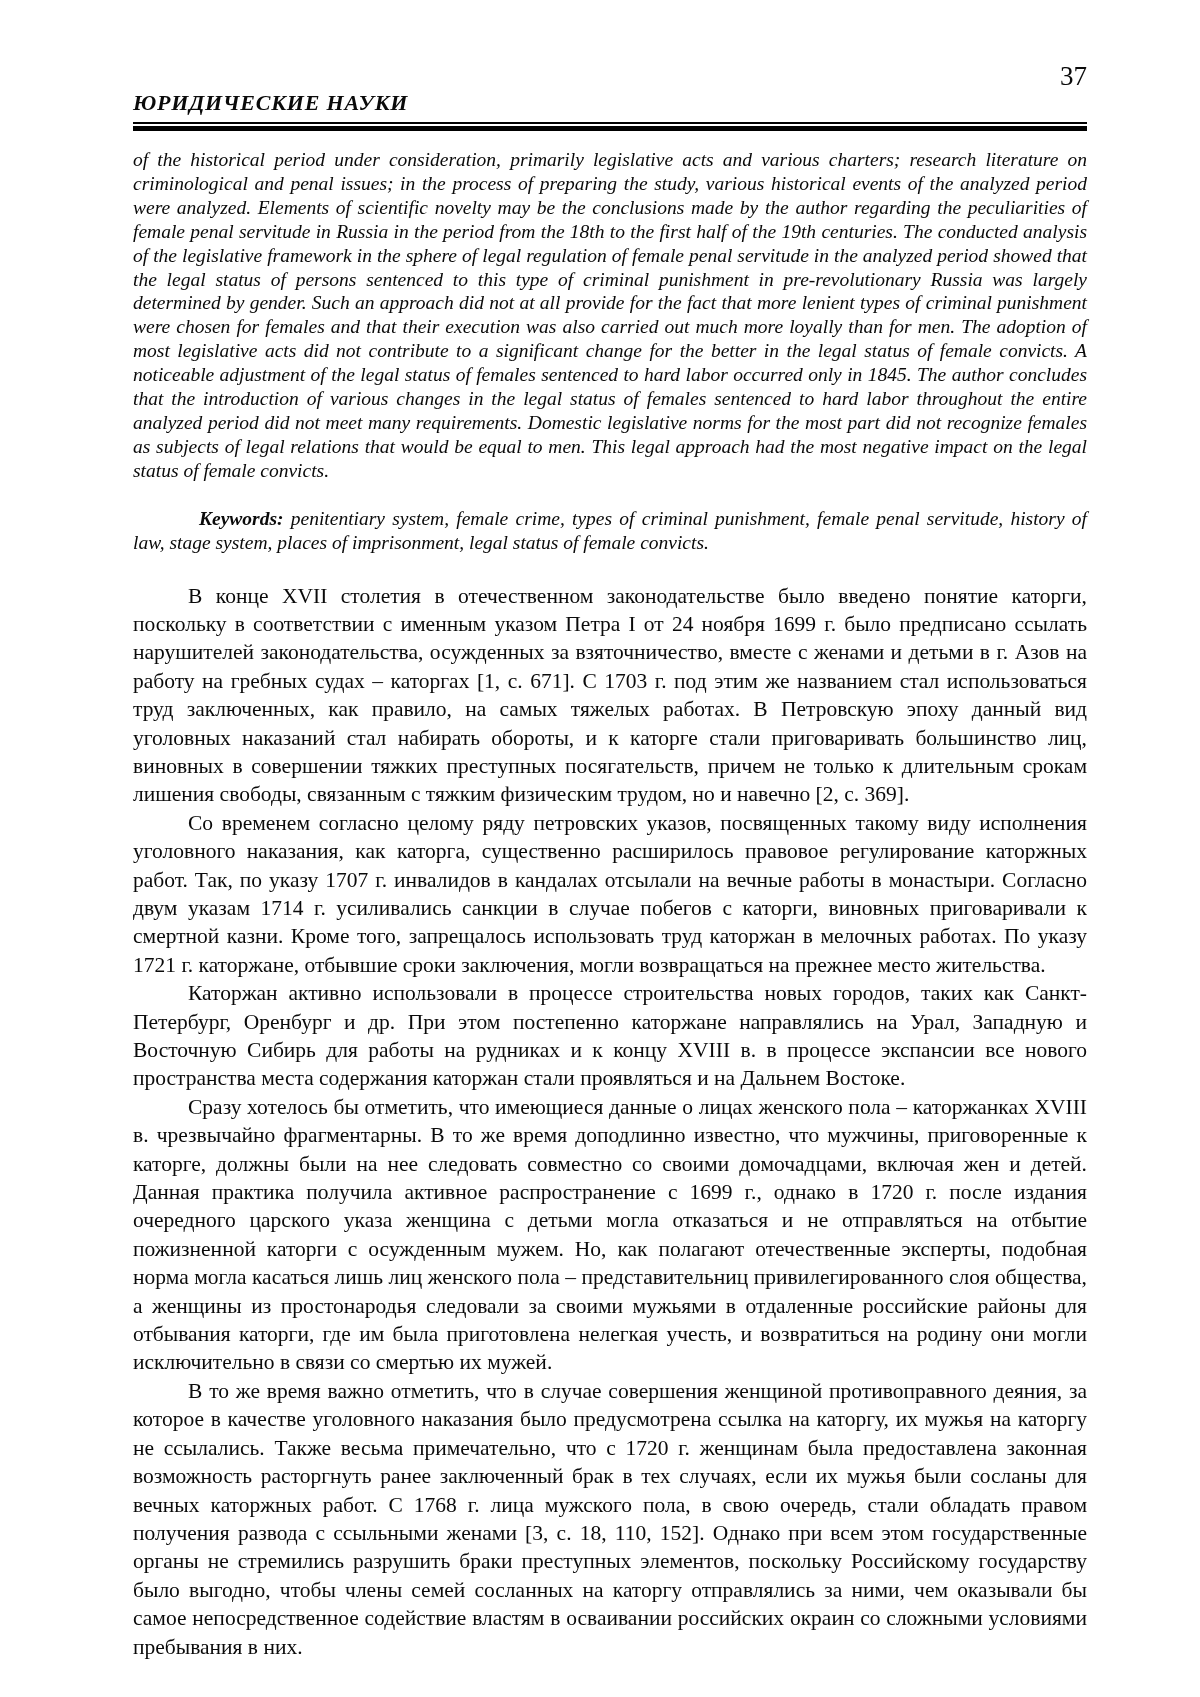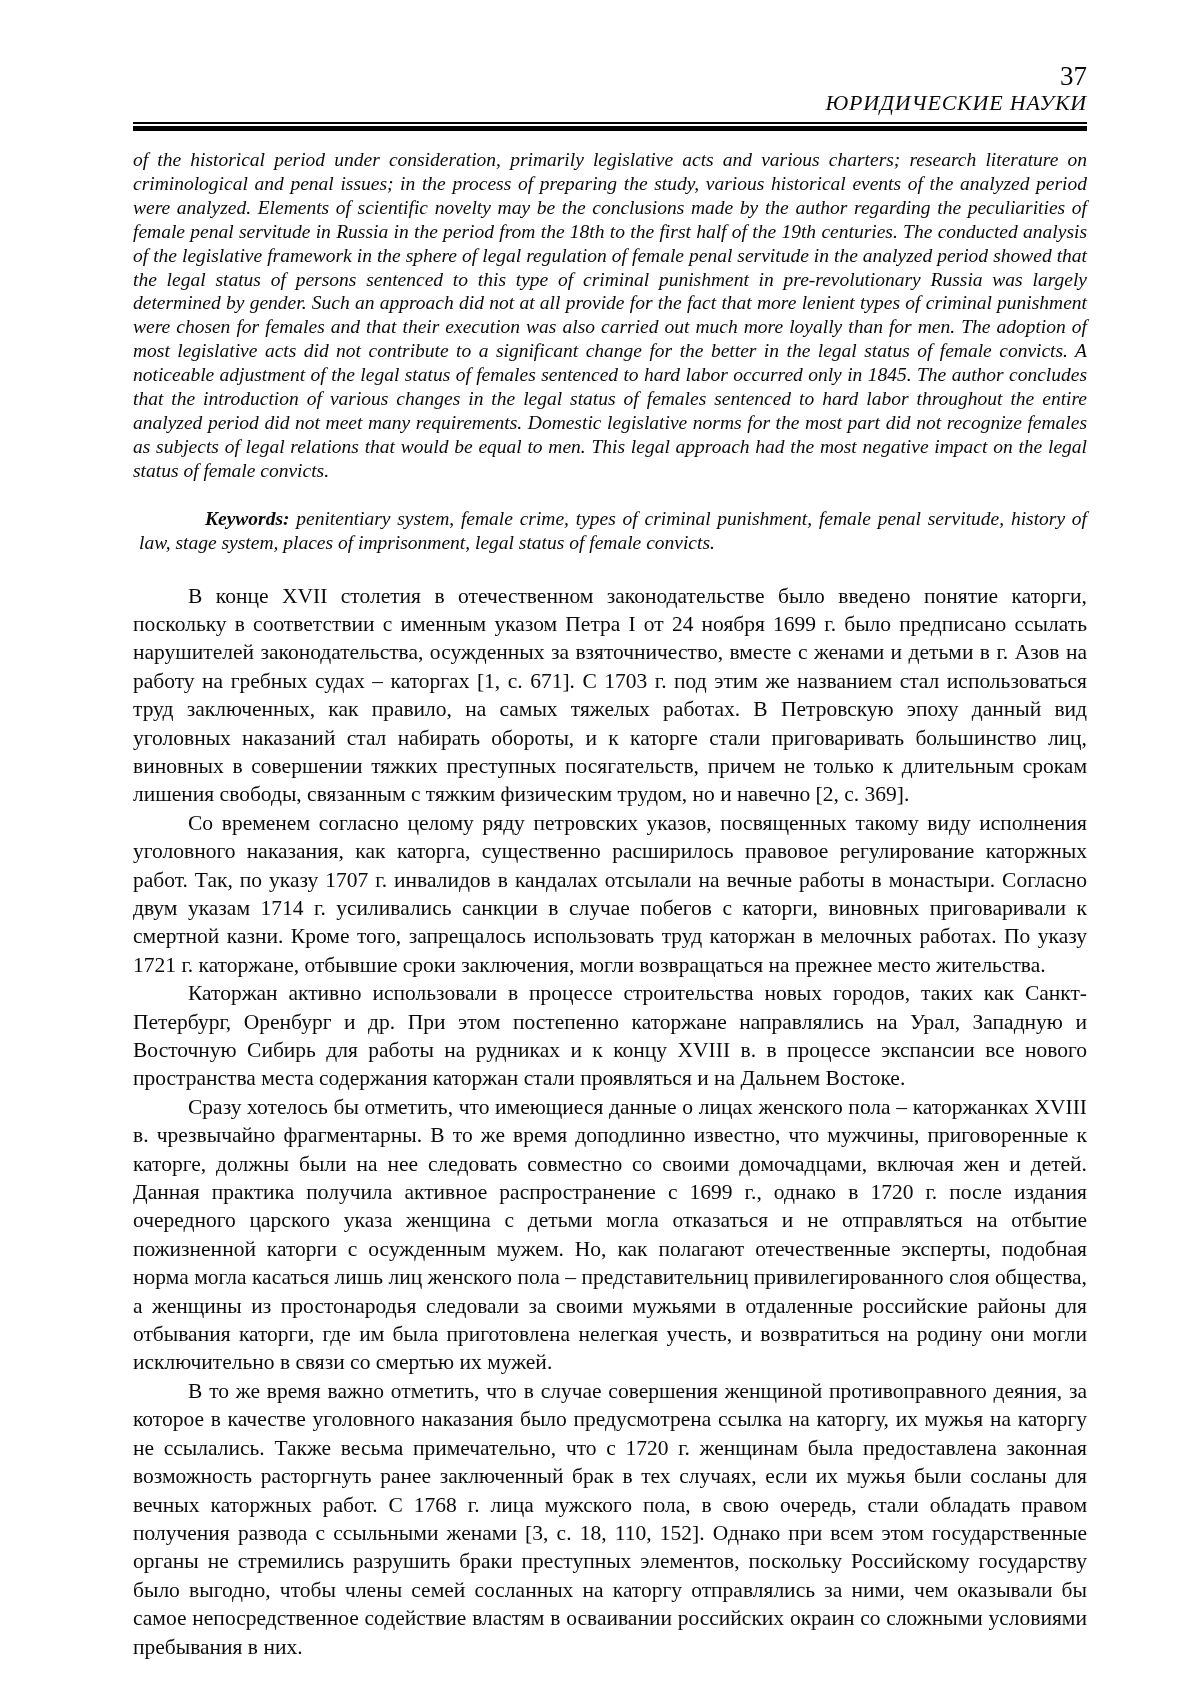--- a/index.html
+++ b/index.html
@@ -16,42 +16,42 @@
     padding: 62px 113px 40px 133px;
     overflow: hidden;
     background: #ffffff;
   }
   .page-number {
     text-align: right;
     font-size: 27px;
     line-height: 28px;
   }
   .running-header {
-    text-align: right;
-    font-weight: normal;
+    text-align: left;
+    font-weight: bold;
     font-style: italic;
     font-size: 22px;
     line-height: 24px;
     margin-top: 1px;
     letter-spacing: 0.8px;
   }
   .header-rule { margin-top: 7px; }
   .header-rule .rule-thin  { height: 2px; background: #000; }
   .header-rule .rule-gap   { height: 2px; background: transparent; }
   .header-rule .rule-thick { height: 5px; background: #000; }
 
   .abstract {
     margin: 17px 0 16px 0;
     font-style: italic;
     font-size: 19.5px;
     line-height: 23.9px;
     text-align: justify;
   }
   .keywords {
-    margin: 24px 0 0 6px;
+    margin: 24px 0 0 0;
     font-style: italic;
     font-size: 19.5px;
     line-height: 23.9px;
     text-align: justify;
     text-indent: 66px;
   }
   .keywords b { font-style: italic; }
 
   .article-body {
     margin-top: 27px;

